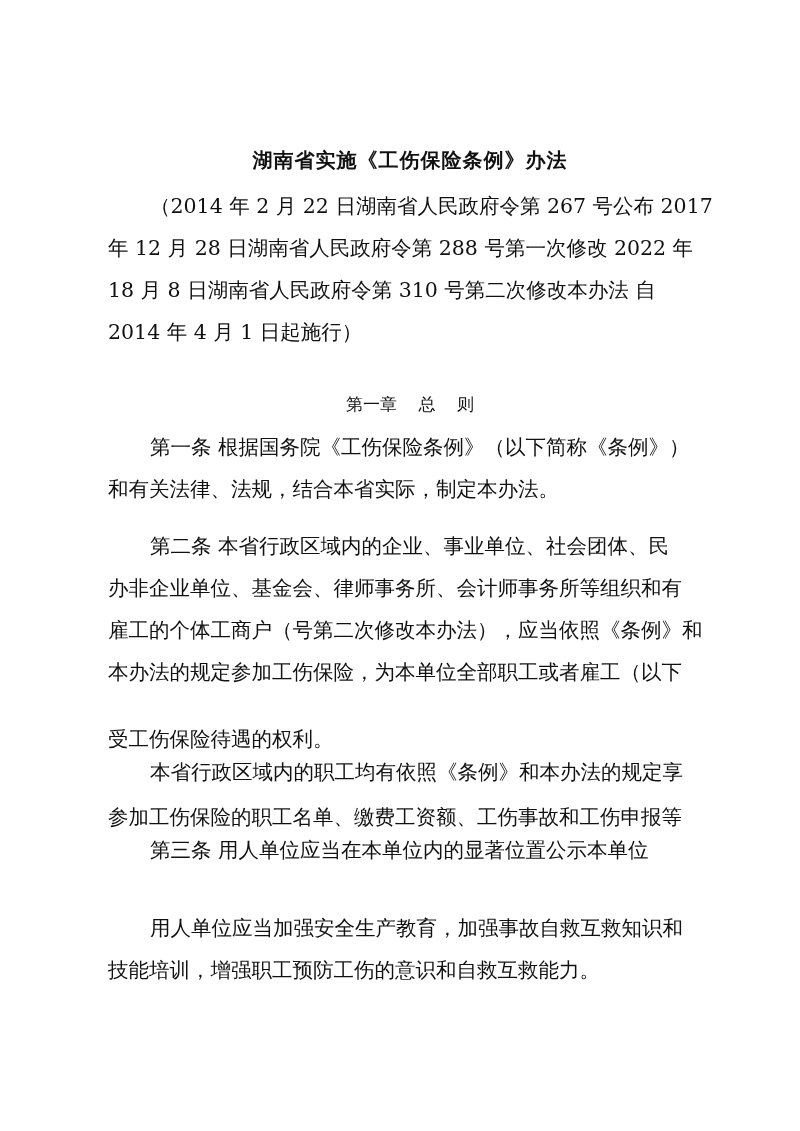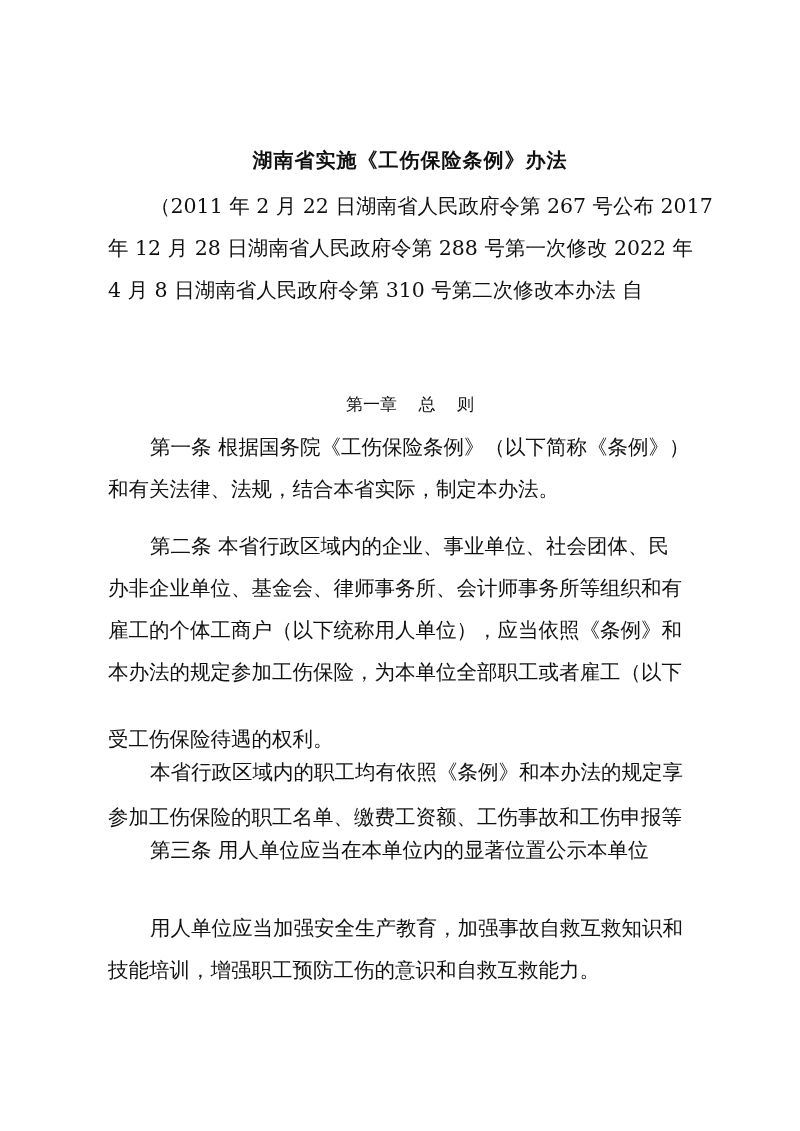--- a/index.html
+++ b/index.html
@@ -16,36 +16,37 @@
                line-height: 33px; white-space: pre; }
   </style>
 </head>
 <body>
 
 <div class="page">
 
   <div class="title">湖南省实施《工伤保险条例》办法</div>
 
   <div class="para" style="top:190px;">
-    <span class="line indent">（2011 年 2 月 22 日湖南省人民政府令第 267 号公布  2017</span>
+    <span class="line indent">（2014 年 2 月 22 日湖南省人民政府令第 267 号公布  2017</span>
     <span class="line" style="margin-top:9px;">年 12 月 28 日湖南省人民政府令第 288 号第一次修改   2022 年</span>
-    <span class="line" style="margin-top:9px;">4 月 8 日湖南省人民政府令第 310 号第二次修改本办法    自</span>
+    <span class="line" style="margin-top:9px;">18 月 8 日湖南省人民政府令第 310 号第二次修改本办法    自</span>
+    <span class="line" style="margin-top:9px;">2014 年 4 月 1 日起施行）</span>
   </div>
 
   <div class="chapter" style="top:388px;">第一章    总    则</div>
 
   <div class="para" style="top:431px;">
     <span class="line indent">第一条    根据国务院《工伤保险条例》（以下简称《条例》）</span>
     <span class="line" style="margin-top:9px;">和有关法律、法规，结合本省实际，制定本办法。</span>
   </div>
 
   <div class="para" style="top:530px;">
     <span class="line indent">第二条    本省行政区域内的企业、事业单位、社会团体、民</span>
     <span class="line" style="margin-top:9px;">办非企业单位、基金会、律师事务所、会计师事务所等组织和有</span>
-    <span class="line" style="margin-top:9px;">雇工的个体工商户（以下统称用人单位），应当依照《条例》和</span>
+    <span class="line" style="margin-top:9px;">雇工的个体工商户（号第二次修改本办法），应当依照《条例》和</span>
     <span class="line" style="margin-top:9px;">本办法的规定参加工伤保险，为本单位全部职工或者雇工（以下</span>
   </div>
 
   <div class="para" style="top:714px;">
     <span class="line" style="margin-top:9px;">受工伤保险待遇的权利。</span>
     <span class="line indent">本省行政区域内的职工均有依照《条例》和本办法的规定享</span>
   </div>
 
   <div class="para" style="top:792px;">
     <span class="line" style="margin-top:9px;">参加工伤保险的职工名单、缴费工资额、工伤事故和工伤申报等</span>

